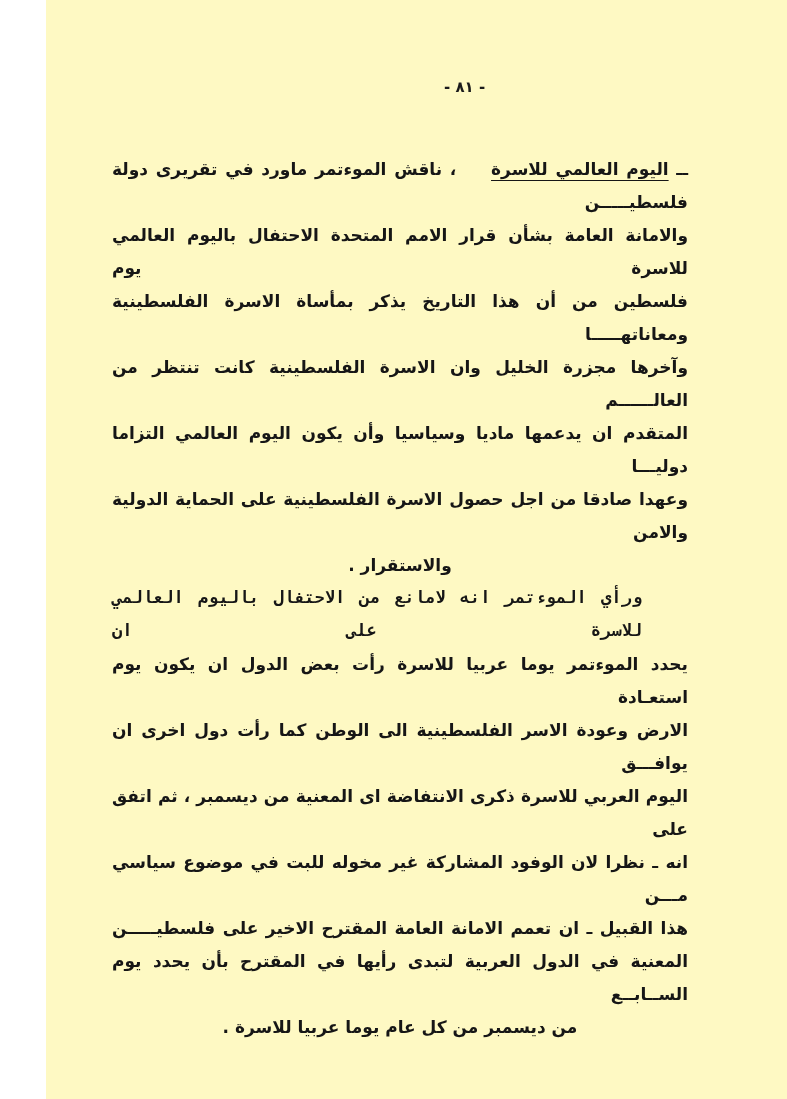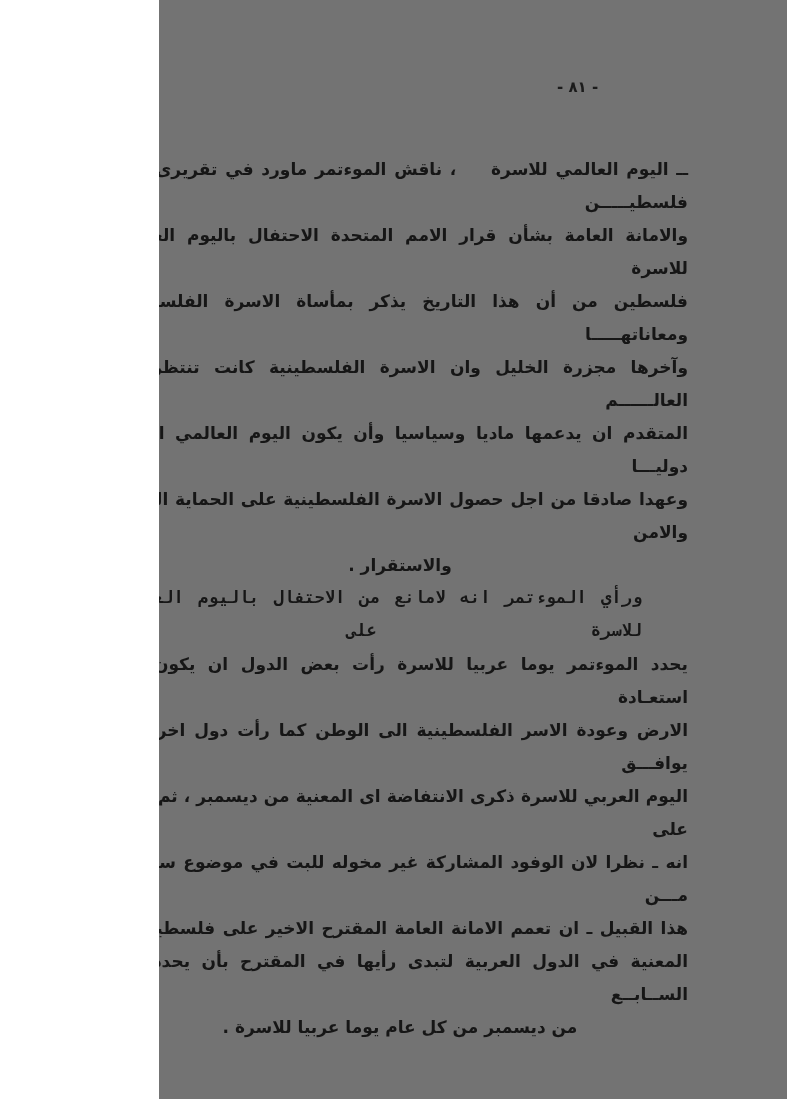--- a/index.html
+++ b/index.html
@@ -1,19 +1,19 @@
 <!DOCTYPE html>
 <html lang="ar" dir="rtl"><head>
 <meta charset="utf-8">
 <style>
   html,body { margin:0; padding:0; background:#ffffff; }
   .page {
     position:relative;
-    width:628px; height:1099px;
-    background:#737373;
+    width:741px; height:1099px;
+    background:#fef9c3;
     overflow:hidden;
     font-family:"DejaVu Sans", sans-serif;
     color:#161616;
     font-weight:700;
     direction:rtl;
   }
   .page-number {
     position:absolute;
     top:78px; left:398px;
     font-size:15px;
@@ -28,20 +28,21 @@
     right:99px;
     width:576px;
     font-size:17px;
     line-height:33px;
     direction:rtl;
     text-align:right;
   }
   .line { text-align:center; }
   .line.j { text-align:justify; text-align-last:justify; }
   .u {
+    text-decoration:underline;
     text-underline-offset:5px;
     text-decoration-thickness:1.4px;
     margin-left:27px;
   }
   [data-block="paragraph-2"] .line:first-child { padding-right:46px;font-family:Liberation Mono, monospace; }
 </style>
 </head>
 <body>
 
 <div class="page">

